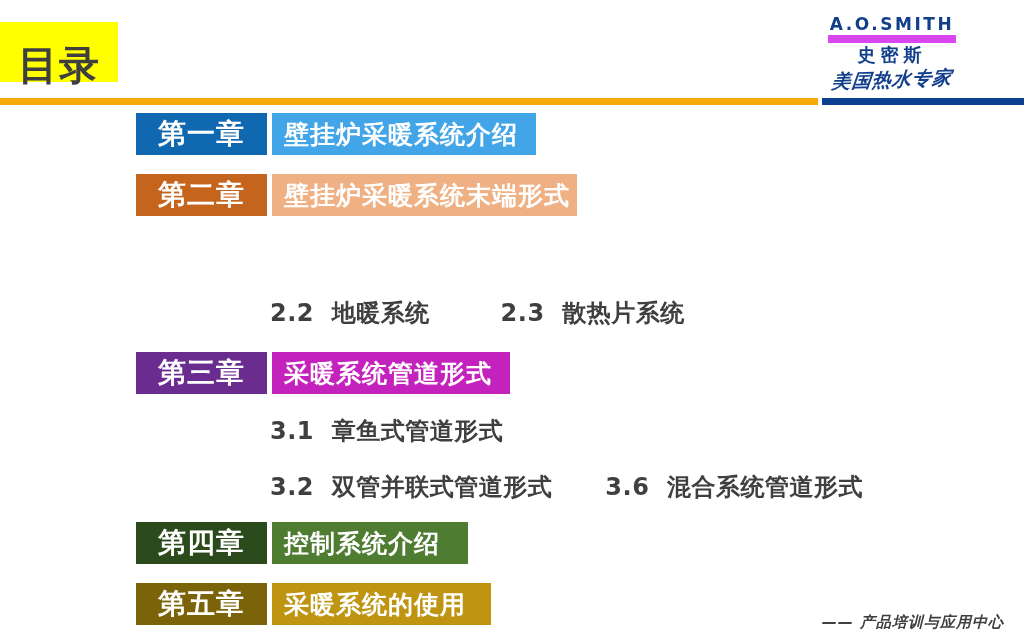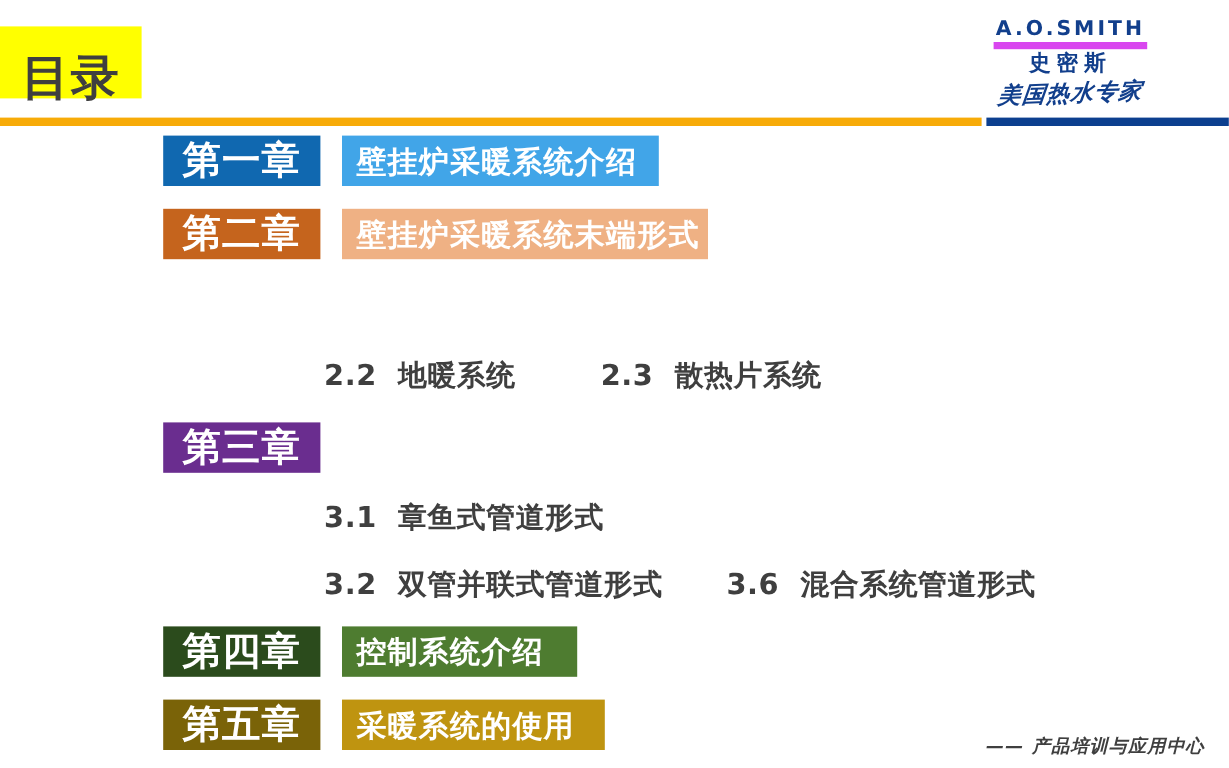--- a/index.html
+++ b/index.html
@@ -52,21 +52,21 @@
     top: 16px;
     width: 220px;
     text-align: center;
     color: #123f8c;
   }
   .logo-en {
     font-size: 17px;
     font-weight: bold;
     letter-spacing: 2.5px;
     line-height: 1.05;
-    border-bottom: 6px solid #d946ef;
+    border-bottom: 8px solid #d946ef;
     display: inline-block;
     padding: 0 2px 1px 2px;
     font-family: "DejaVu Sans", "Liberation Sans", sans-serif;
     text-align: center;
   }
   .logo-cn {
     font-size: 18px;
     font-weight: bold;
     letter-spacing: 5px;
     line-height: 1.15;
@@ -116,27 +116,27 @@
     height: 42px;
     display: flex;
     align-items: stretch;
   }
   .chapter-tag {
     width: 131px;
     display: flex;
     align-items: center;
     justify-content: center;
     color: #ffffff;
-    font-size: 32px;
+    font-size: 28px;
     font-weight: bold;
     letter-spacing: 1px;
     font-family: "DejaVu Sans", "Liberation Sans", sans-serif;
   }
   .chapter-bar {
-    margin-left: 18px;
+    margin-left: 5px;
     display: flex;
     align-items: center;
     padding: 0 12px;
     color: #ffffff;
     font-size: 25px;
     font-weight: bold;
     letter-spacing: 1px;
     white-space: nowrap;
     font-family: "DejaVu Sans", "Liberation Sans", sans-serif;
   }
@@ -190,20 +190,21 @@
 <div class="chapter-row" style="top: 8px;">
       <div class="chapter-tag" style="background: rgb(16, 104, 176);">第一章</div>
       <div class="chapter-bar" style="background: rgb(65, 165, 232); width: 240px;">壁挂炉采暖系统介绍</div>
     </div>
     <div class="chapter-row" style="top: 69px;">
       <div class="chapter-tag" style="background: rgb(197, 100, 29);">第二章</div>
       <div class="chapter-bar" style="background: rgb(239, 177, 132); width: 281px;">壁挂炉采暖系统末端形式</div>
     </div>
     <div class="chapter-row" style="top: 247px;">
       <div class="chapter-tag" style="background: rgb(106, 45, 143);">第三章</div>
+      <div class="chapter-bar" style="background: rgb(196, 34, 188); width: 214px;">采暖系统管道形式</div>
     </div>
     <div class="chapter-row" style="top: 417px;">
       <div class="chapter-tag" style="background: rgb(43, 75, 28);">第四章</div>
       <div class="chapter-bar" style="background: rgb(78, 124, 48); width: 172px;">控制系统介绍</div>
     </div>
     <div class="chapter-row" style="top: 478px;">
       <div class="chapter-tag" style="background: rgb(122, 99, 8);">第五章</div>
       <div class="chapter-bar" style="background: rgb(191, 148, 16); width: 195px;">采暖系统的使用</div>
     </div>
     <div class="sub-row" style="top: 192px;">2.2  地暖系统        2.3  散热片系统</div>

